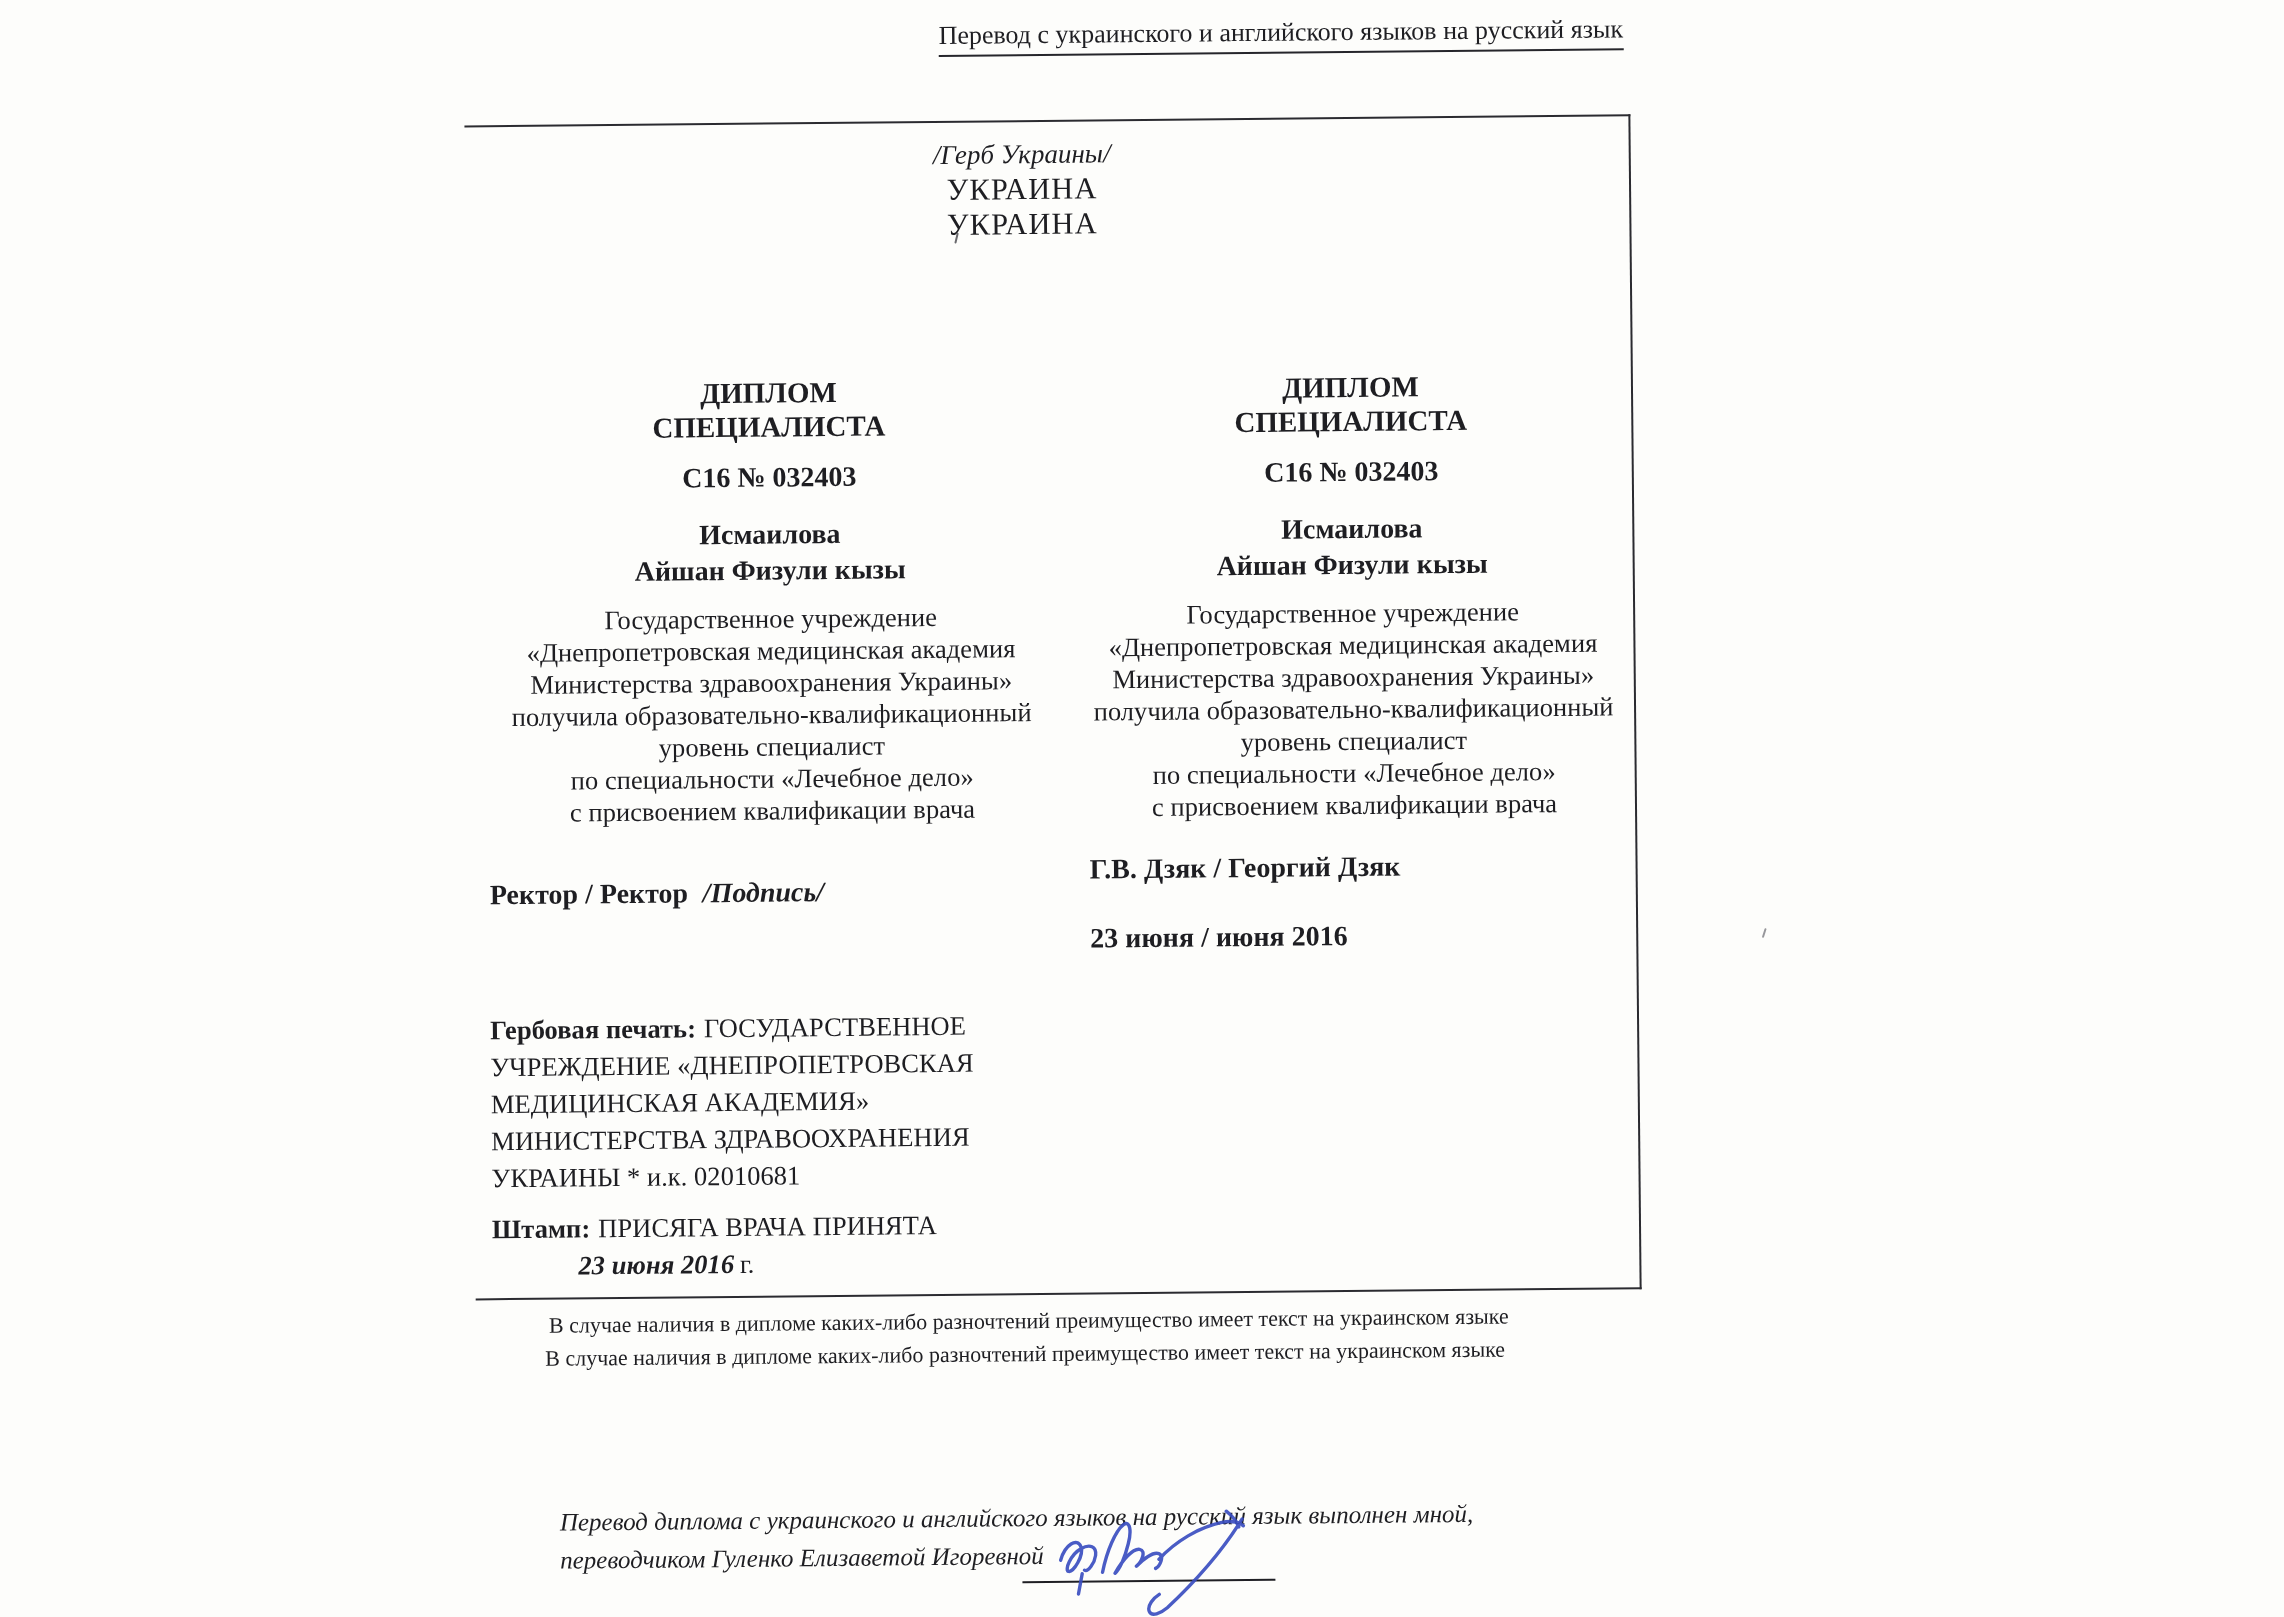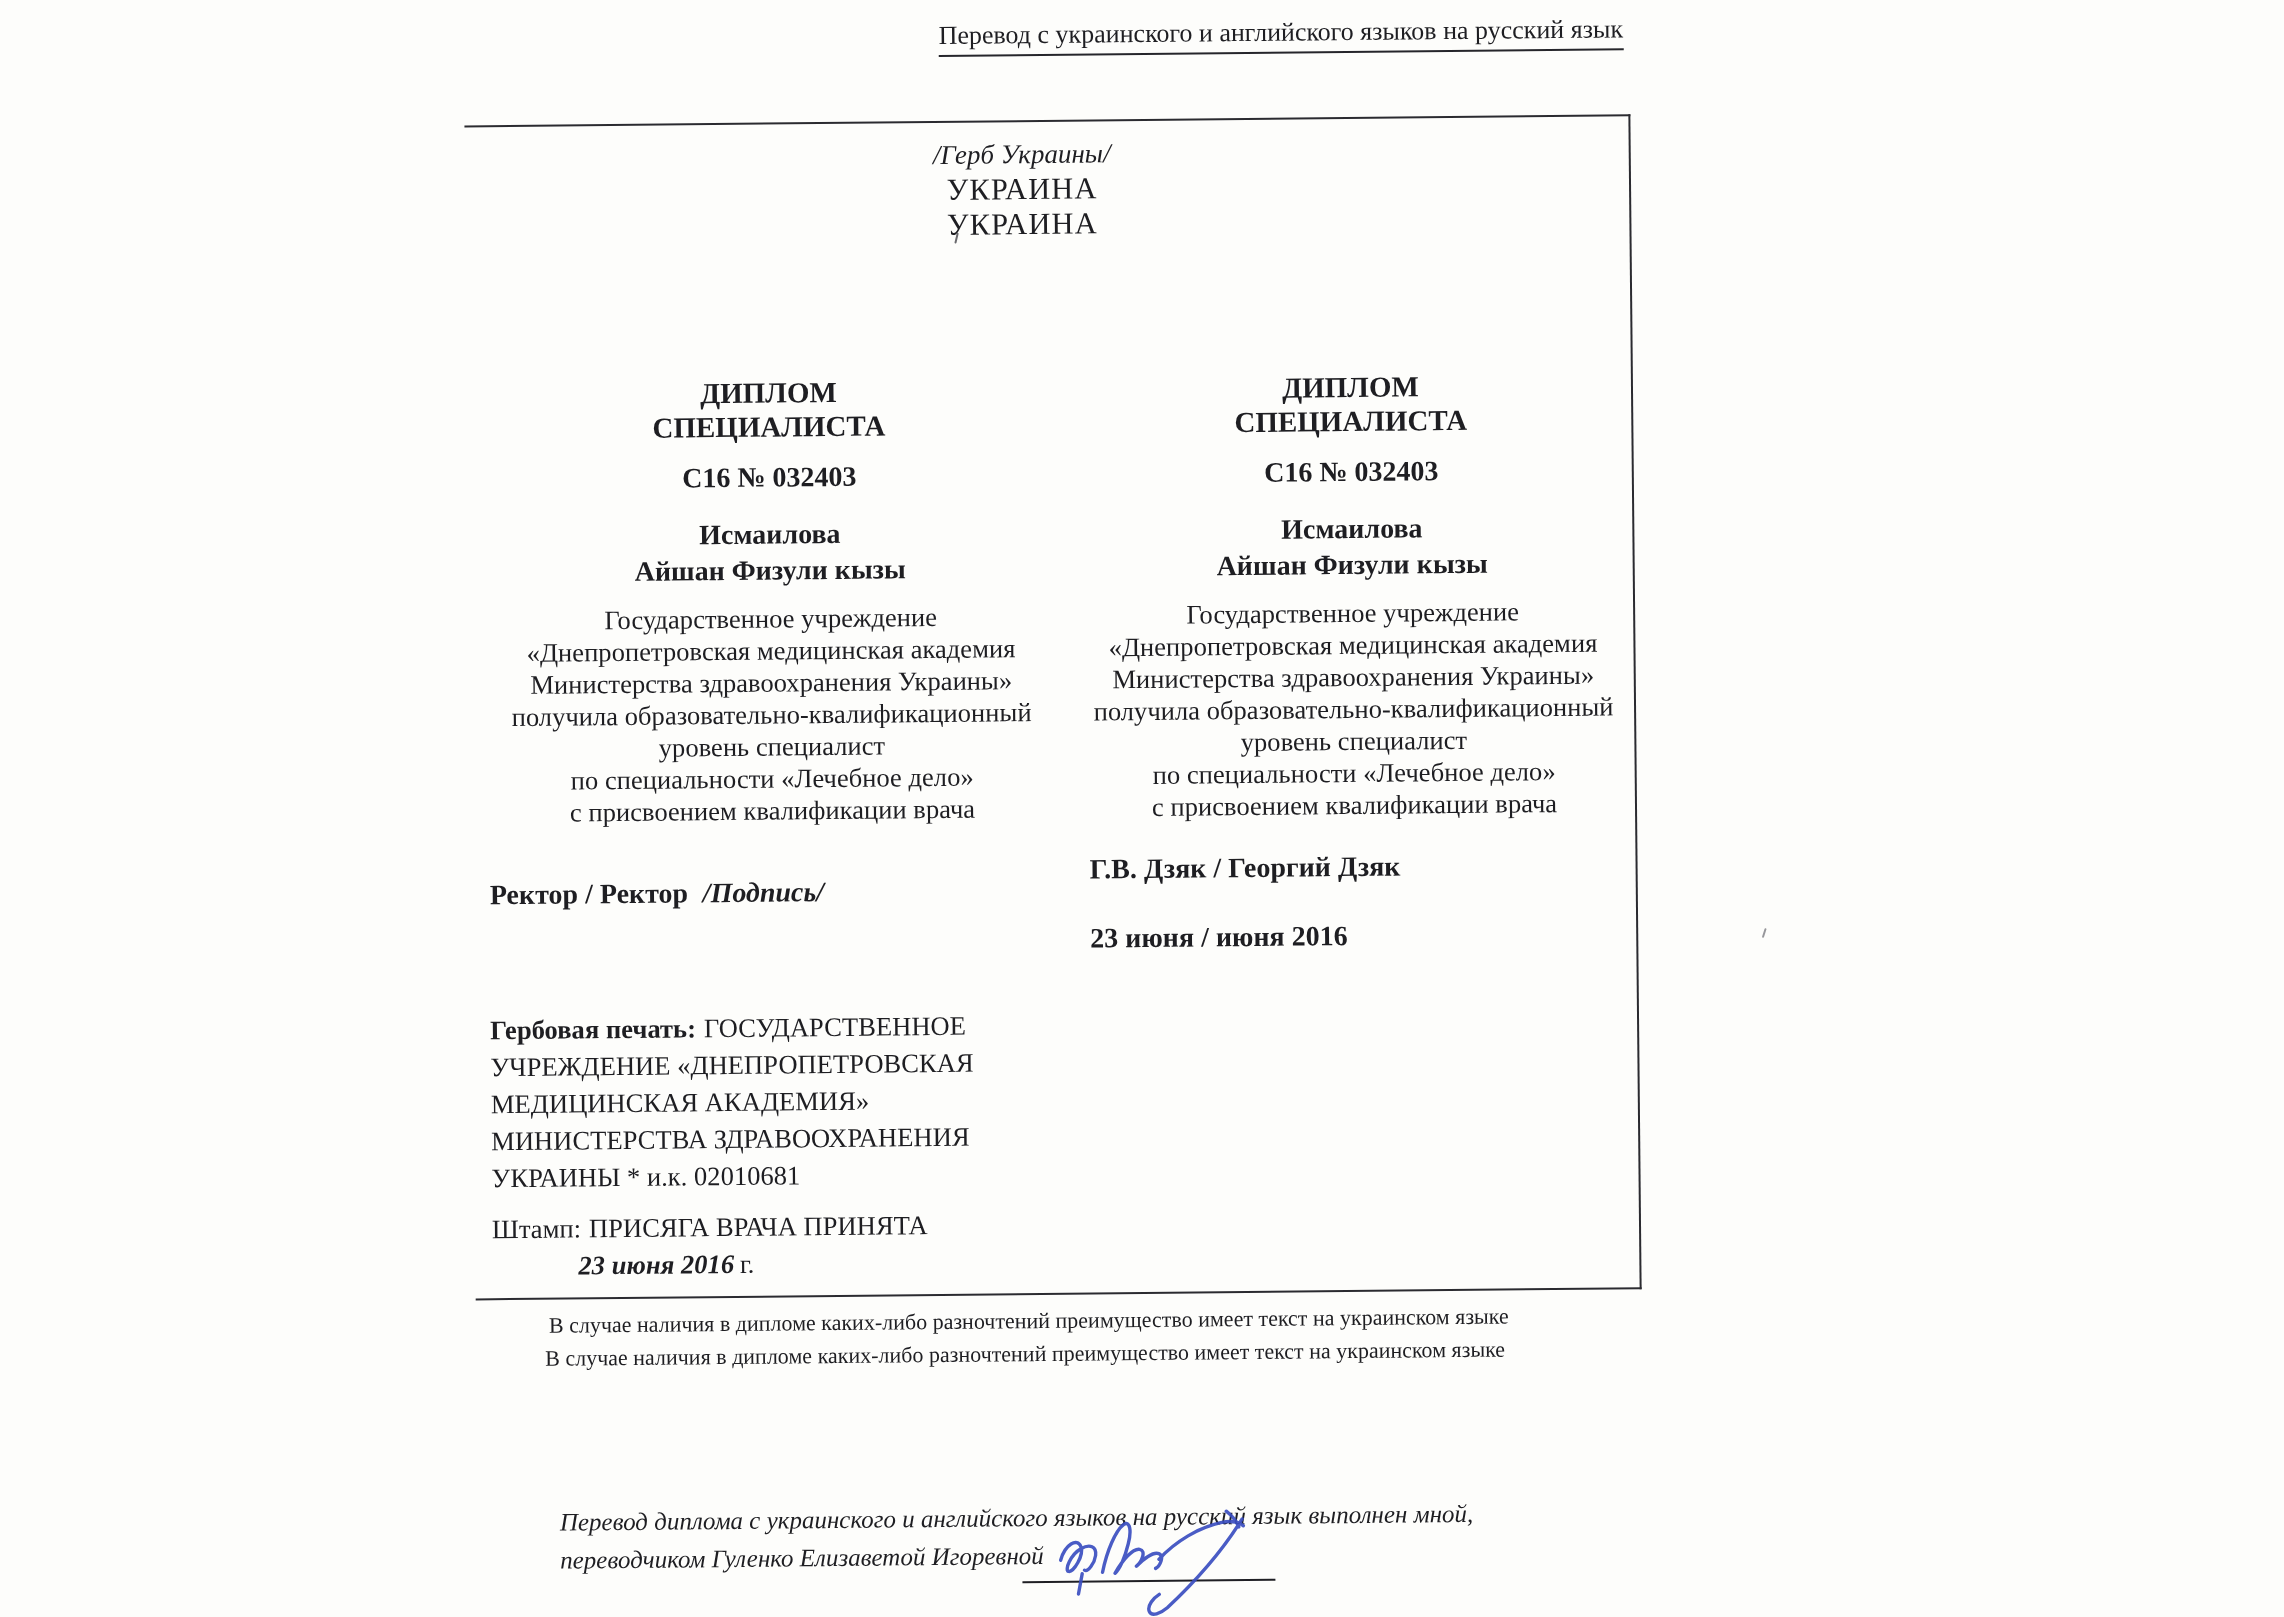--- a/index.html
+++ b/index.html
@@ -47,21 +47,21 @@
   .dip-holder{top:392px;left:0;width:100%;font-size:28px;font-weight:700;line-height:36px;}
   .dip-body{top:478px;left:0;width:100%;font-size:26.6px;line-height:32px;}
   .rector-row{left:18px;top:752px;font-size:28px;font-weight:700;white-space:nowrap;}
   .sign-note{font-style:italic;margin-left:14.7px;}
   .rector-line-right{left:618px;top:732px;font-size:28px;font-weight:700;white-space:nowrap;}
   .date-line-right{left:618px;top:801px;font-size:28px;font-weight:700;white-space:nowrap;}
   .seal-block{left:17px;top:885px;width:520px;font-size:26.6px;line-height:37px;text-align:left;}
   .seal-label{font-weight:700;}
   .gap{margin-left:8px;}
   .stamp-row{left:17px;top:1087px;font-size:26.6px;white-space:nowrap;}
-  .stamp-label{font-weight:400;text-align:right;}
+  .stamp-label{font-weight:700;text-align:right;}
   .stamp-date-row{left:103px;top:1124px;font-size:26.6px;white-space:nowrap;}
   .stamp-date{font-style:italic;font-weight:700;}
   .stamp-suffix{margin-left:5.7px;}
   
   .disclaimer-1{left:544px;top:1307px;font-size:22px;}
   .disclaimer-2{left:540px;top:1340px;font-size:22px;}
   .note-1{left:553px;top:1503px;font-size:25px;font-style:italic;}
   .note-2{left:553px;top:1541px;font-size:25px;font-style:italic;}
   .sig-underline{left:1015px;top:1580px;width:253px;height:2.3px;background:#1f1f24;}
   .signature-svg{left:1041px;top:1487px;}

